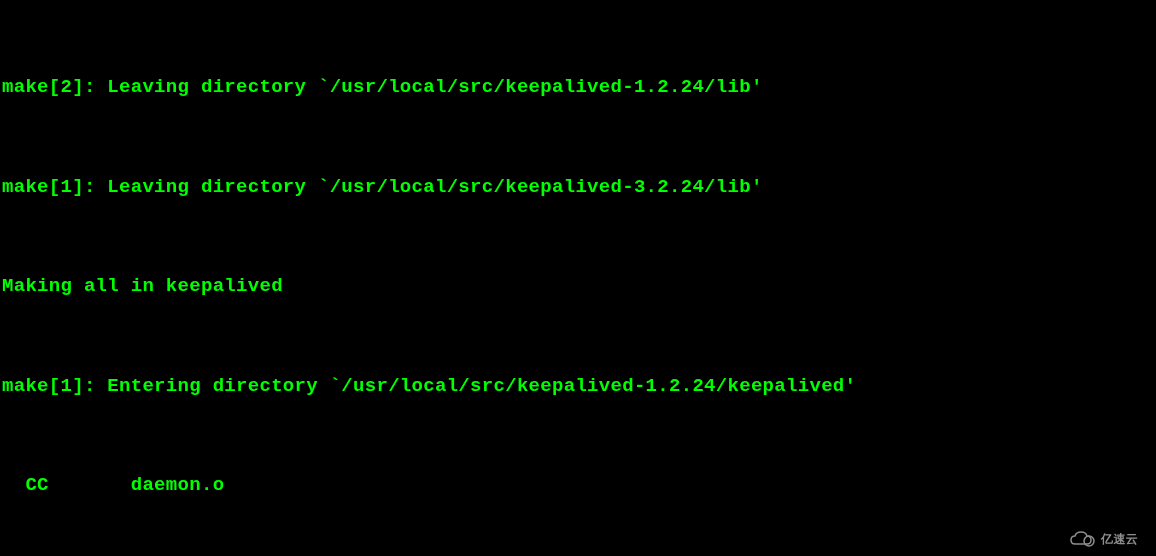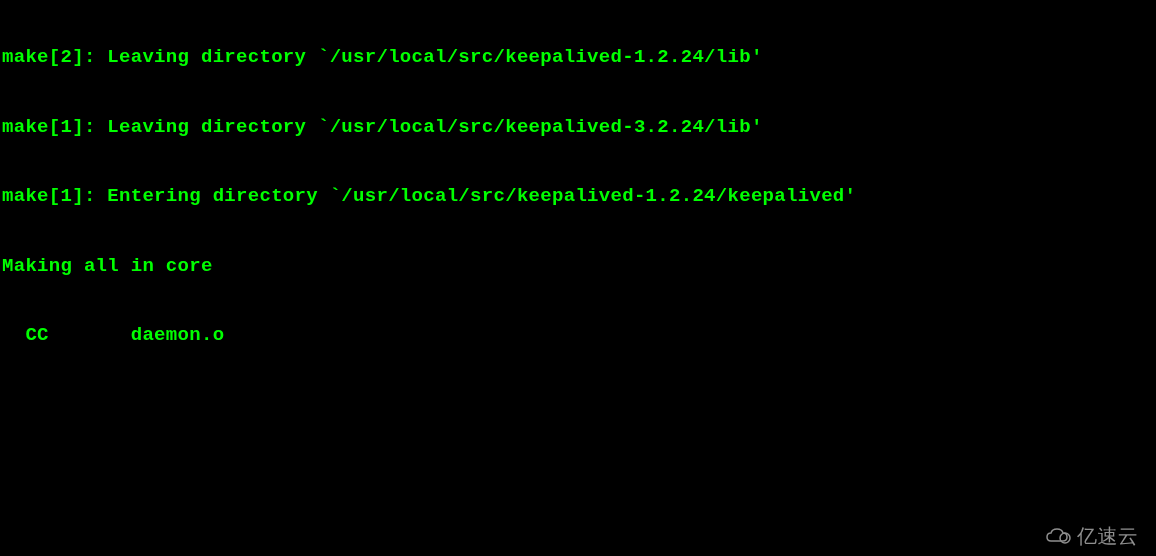--- a/index.html
+++ b/index.html
@@ -19,48 +19,49 @@
       line-height: 1.22;
       padding: 0 2px;
       letter-spacing: 0.3px;
       position: relative;
     }
     .terminal-output {
       white-space: pre;
     }
     .line {
       display: block;
+      margin-top: 30px;
     }
     .watermark {
       position: absolute;
       right: 18px;
       bottom: 8px;
       color: #a8a8a8;
       opacity: 0.85;
-      font-size: 20px;
-      font-weight: normal;
+      font-size: 12px;
+      font-weight: bold;
       display: flex;
       align-items: center;
       gap: 4px;
     }
     .watermark-icon {
       display: inline-flex;
     }
     .watermark-text {
       font-family: sans-serif;
     }
   </style>
 </head>
 <body>
 
 <div class="terminal-output">
   <span class="line">make[2]: Leaving directory `/usr/local/src/keepalived-1.2.24/lib'</span>
   <span class="line">make[1]: Leaving directory `/usr/local/src/keepalived-3.2.24/lib'</span>
+  <span class="line">Making all in keepalived</span>
   <span class="line">make[1]: Entering directory `/usr/local/src/keepalived-1.2.24/keepalived'</span>
-  <span class="line">Making all in core</span>
   <span class="line">  CC       daemon.o</span>
   
   
   
   
   
   
   
   
   

